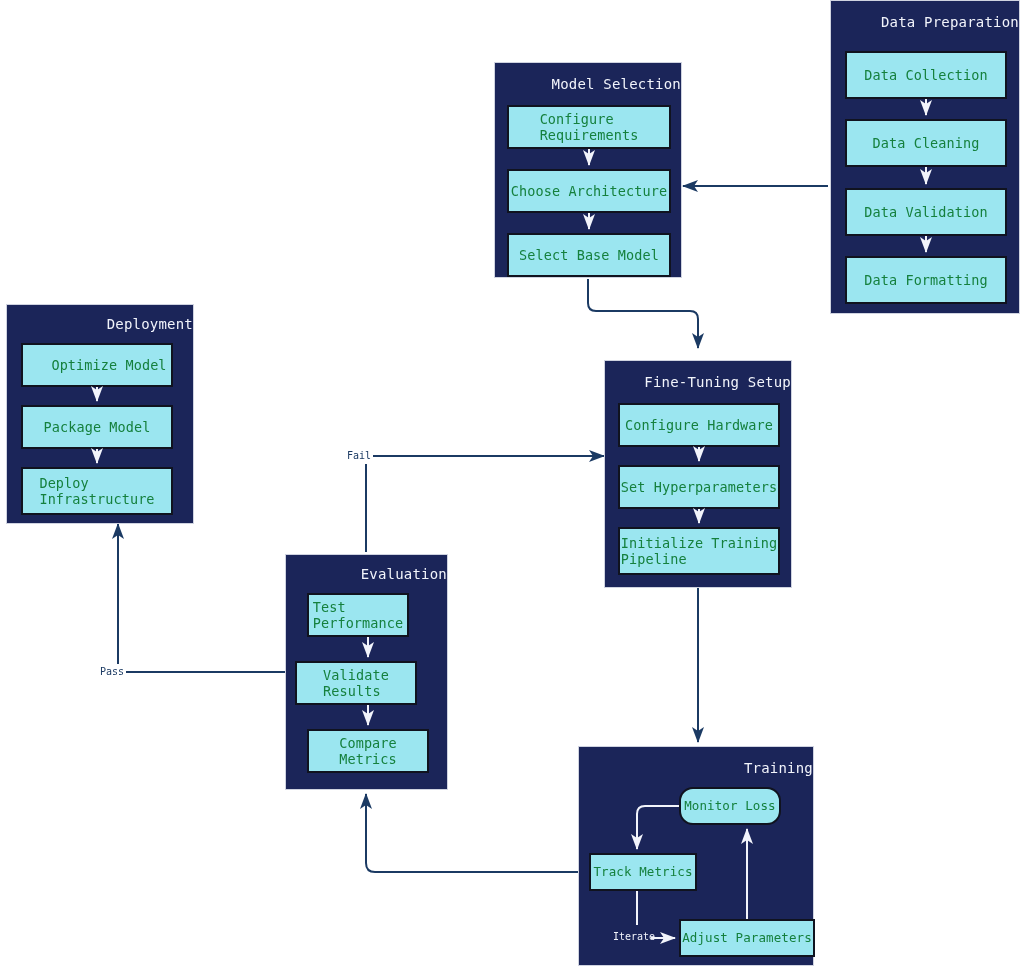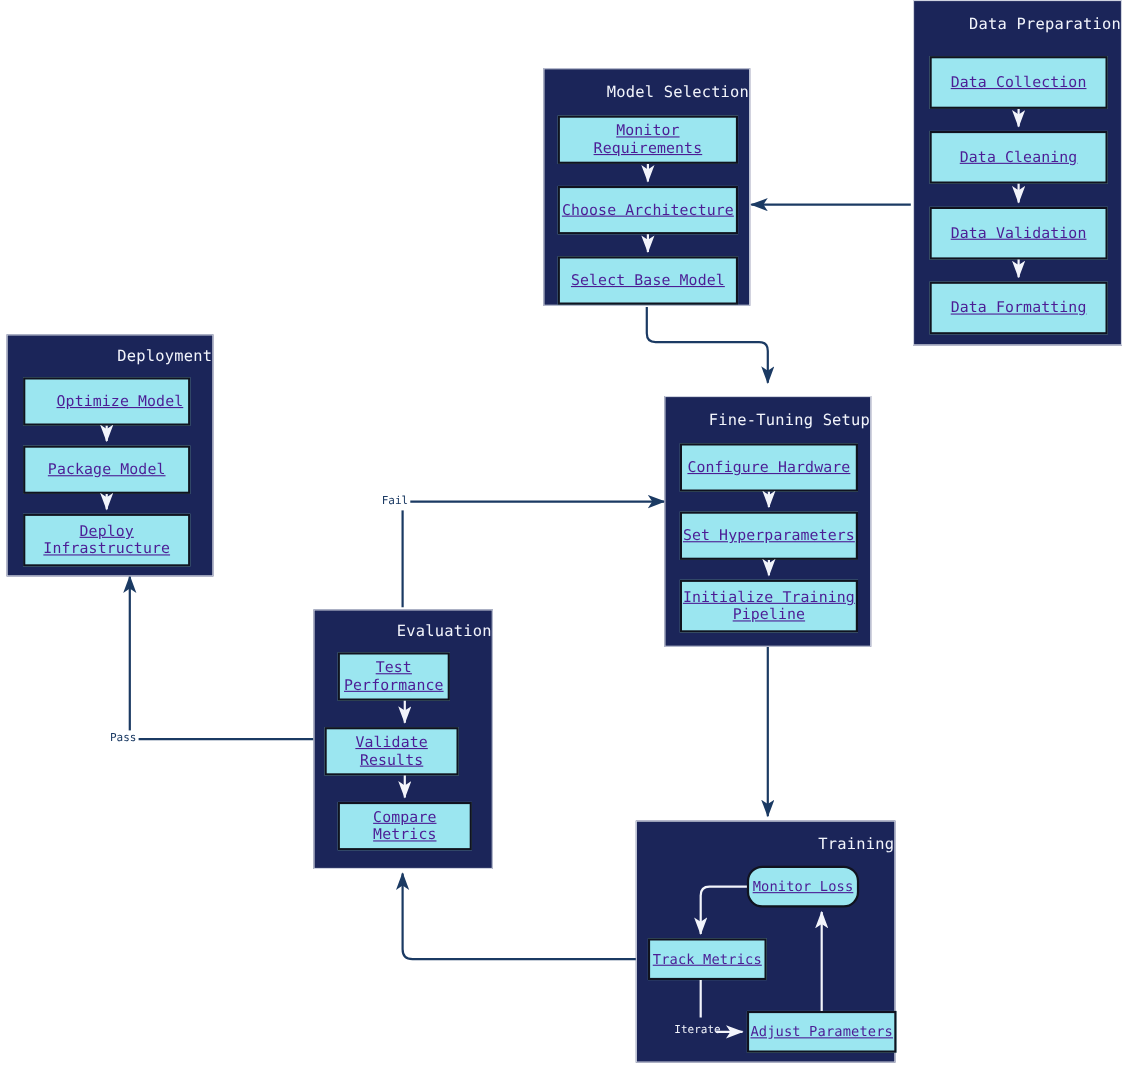--- a/index.html
+++ b/index.html
@@ -22,30 +22,29 @@
     color:#f2f4fb;
     font-size:14px;
     line-height:18px;
     letter-spacing:0.2px;
   }
   .node{
     position:absolute;
     background:#9be6f0;
     border:2px solid #10131f;
     box-sizing:border-box;
-    color:#4c1d95;
+    color:#15803d;
     font-size:13.5px;
     line-height:16px;
     display:flex;
     align-items:center;
     justify-content:center;
-    text-align:center;
+    text-align:left;
     white-space:pre-line;
     letter-spacing:0.1px;
-    text-decoration:underline;
   }
   .node.small{font-size:12.5px;}
   .edge-label{
     position:absolute;
     color:#1b3a63;
     font-size:10px;
     line-height:16px;
     background:#ffffff;
     padding:0 2px;
     white-space:nowrap;
@@ -103,21 +102,21 @@
     <div class="node" style="left:14px;top:255px;width:162px;height:48px;">Data Formatting</div>
     <svg class="edges" style="width:190px;height:314px;" viewBox="0 0 190 314">
       <path d="M95,98 L95,114" fill="none" stroke="#f2f4fb" stroke-width="2" marker-end="url(#arrowInt)"></path>
       <path d="M95,166 L95,183" fill="none" stroke="#f2f4fb" stroke-width="2" marker-end="url(#arrowInt)"></path>
       <path d="M95,235 L95,251" fill="none" stroke="#f2f4fb" stroke-width="2" marker-end="url(#arrowInt)"></path>
     </svg>
   </div>
 
   <div class="group" style="left:494px;top:62px;width:188px;height:216px;">
     <div class="group-title" style="top:12px;">Model Selection</div>
-    <div class="node" style="left:12px;top:42px;width:164px;height:44px;">Monitor
+    <div class="node" style="left:12px;top:42px;width:164px;height:44px;">Configure
 Requirements</div>
     <div class="node" style="left:12px;top:106px;width:164px;height:44px;">Choose Architecture</div>
     <div class="node" style="left:12px;top:170px;width:164px;height:44px;">Select Base Model</div>
     <svg class="edges" style="width:188px;height:216px;" viewBox="0 0 188 216">
       <path d="M94,86 L94,102" fill="none" stroke="#f2f4fb" stroke-width="2" marker-end="url(#arrowInt)"></path>
       <path d="M94,150 L94,166" fill="none" stroke="#f2f4fb" stroke-width="2" marker-end="url(#arrowInt)"></path>
     </svg>
   </div>
 
   <div class="group" style="left:604px;top:360px;width:188px;height:228px;">

